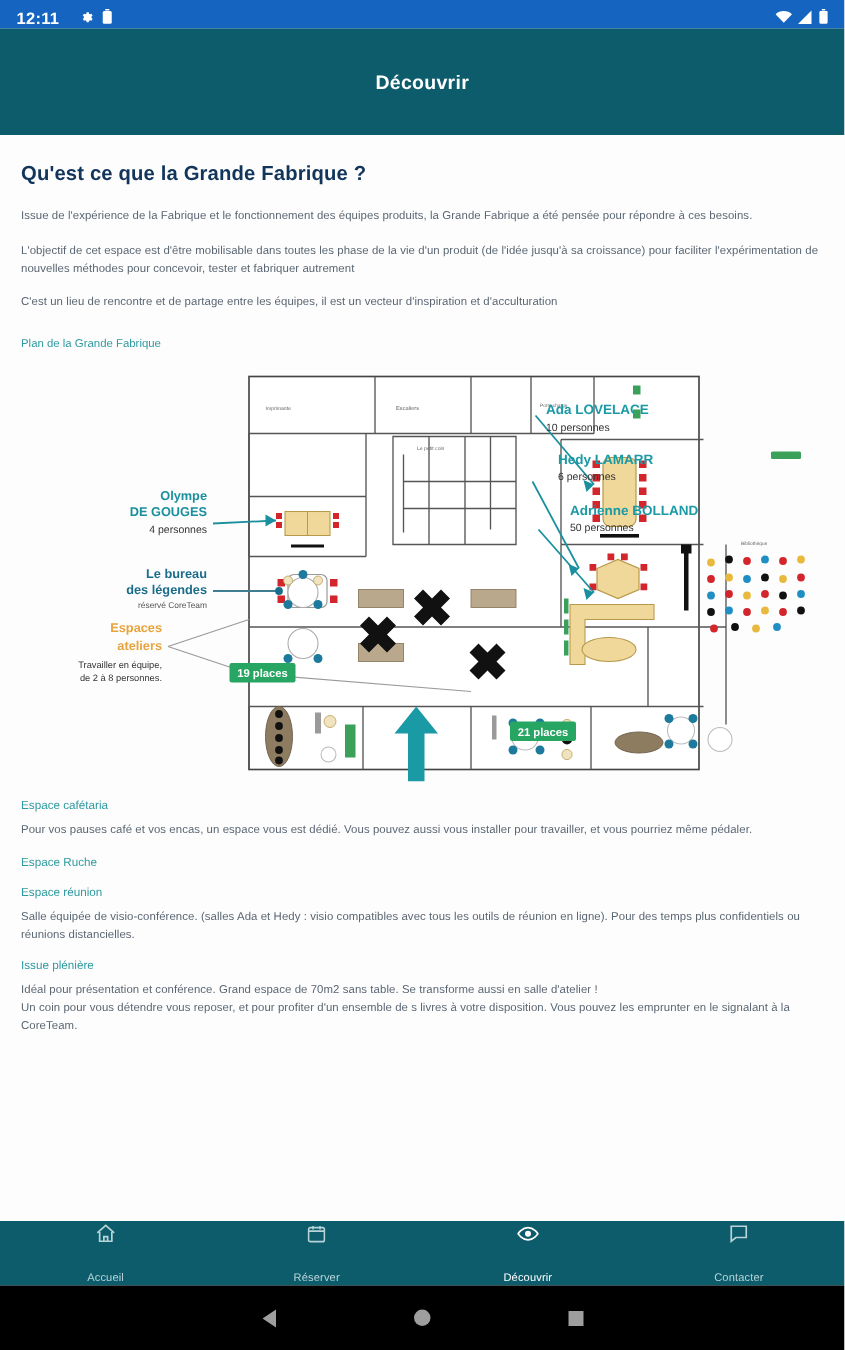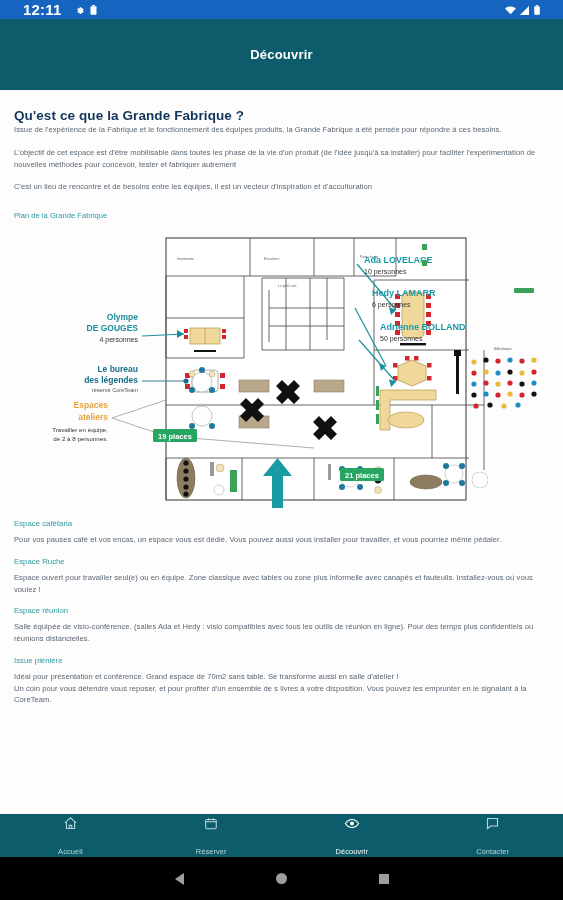--- a/index.html
+++ b/index.html
@@ -7,43 +7,43 @@
     width: 563px; height: 900px;
     font-family: "Liberation Sans", sans-serif;
     background: #ffffff;
     overflow: hidden;
   }
   .screen { position: relative; width: 563px; height: 900px; background: #eceff1; }
 
   
   .statusbar {
     height: 19px; background: #1565c0; color: #ffffff;
-    display: flex; align-items: center; padding: 0 23px;
-    font-size: 15px; font-weight: bold; letter-spacing: .2px;
+    display: flex; align-items: flex-end; padding: 0 11px;
+    font-size: 11px; font-weight: bold; letter-spacing: .2px;
   }
   .sb-time { margin-right: 7px; }
   .sb-left { display: flex; align-items: center; gap: 6px; }
   .sb-right { margin-left: auto; display: flex; align-items: center; gap: 4px; }
   .sb-ic { display: block; }
 
   
   .appbar {
     height: 71px; background: #0d5c6b; color: #fff;
     display: flex; align-items: center; justify-content: center;
   }
   .appbar-title { font-size: 13px; font-weight: bold; letter-spacing: .2px; }
 
   
   .content {
     position: absolute; top: 90px; left: 0; right: 0; bottom: 75px;
     background: #fdfdfd; overflow: hidden; padding: 18px 14px 0 14px;
   }
   .h1 {
     color: #12355b; font-size: 13.5px; font-weight: bold; letter-spacing: .1px;
-    margin-bottom: 1px;
+    margin-bottom: 15px;
   }
   .p {
     color: #5a6672; font-size: 7.6px; line-height: 1.55; margin-bottom: 11px;
     letter-spacing: .05px;
   }
   .link-plan {
     color: #2f9aa0; font-size: 7.6px; margin: 6px 0 8px 0; display: inline-block;
   }
   .sec-title { color: #2f9aa0; font-size: 7.8px; margin: 11px 0 6px 0; }
   .sec-body { color: #5a6672; font-size: 7.6px; line-height: 1.55; letter-spacing: .05px; }
@@ -117,22 +117,22 @@
 
   <div class="appbar">
     <div class="appbar-title">Découvrir</div>
   </div>
 
   <div class="content">
 
     <div class="h1">Qu'est ce que la Grande Fabrique ?</div>
 
     <div class="p">Issue de l'expérience de la Fabrique et le fonctionnement des équipes produits, la Grande Fabrique a été pensée pour répondre à ces besoins.</div>
-    <div class="p">L'objectif de cet espace est d'être mobilisable dans toutes les phase de la vie d'un produit (de l'idée jusqu'à sa installer) pour faciliter l'expérimentation de nouvelles méthodes pour concevoir, tester et fabriquer autrement</div>
-    <div class="p">C'est un lieu de rencontre et de besoins entre les équipes, il est un vecteur d'inspiration et d'acculturation</div>
+    <div class="p">L'objectif de cet espace est d'être mobilisable dans toutes les phase de la vie d'un produit (de l'idée jusqu'à sa croissance) pour faciliter l'expérimentation de nouvelles méthodes pour concevoir, tester et fabriquer autrement</div>
+    <div class="p">C'est un lieu de rencontre et de partage entre les équipes, il est un vecteur d'inspiration et d'acculturation</div>
 
     <div class="link-plan">Plan de la Grande Fabrique</div>
 
     
     <div class="plan-wrap">
       <svg class="plan-svg" width="535" height="278" viewBox="0 0 535 278" xmlns="http://www.w3.org/2000/svg">
 
         <g stroke="#444" stroke-width="1.1" fill="#ffffff">
           <rect x="152" y="8" width="300" height="262"></rect>
         </g>
@@ -373,21 +373,20 @@
       </svg>
     </div>
 
     
     <div>
       <div class="sec-title">Espace cafétaria</div>
       <div class="sec-body">Pour vos pauses café et vos encas, un espace vous est dédié. Vous pouvez aussi vous installer pour travailler, et vous pourriez même pédaler.</div>
     </div>
     <div>
       <div class="sec-title">Espace Ruche</div>
-      <div class="sec-body">Espace ouvert pour travailler seul(e) ou en équipe. Zone classique avec tables ou zone plus informelle avec canapés et fauteuils. Installez-vous où vous voulez !</div>
     </div>
     <div>
       <div class="sec-title">Espace réunion</div>
       <div class="sec-body">Salle équipée de visio-conférence. (salles Ada et Hedy : visio  compatibles avec tous les outils de réunion en ligne). Pour des temps plus confidentiels ou réunions distancielles.</div>
     </div>
     <div>
       <div class="sec-title">Issue plénière</div>
       <div class="sec-body">Idéal pour présentation et conférence. Grand espace de 70m2 sans table. Se transforme aussi en salle d'atelier !</div>
     </div>
     <div>

